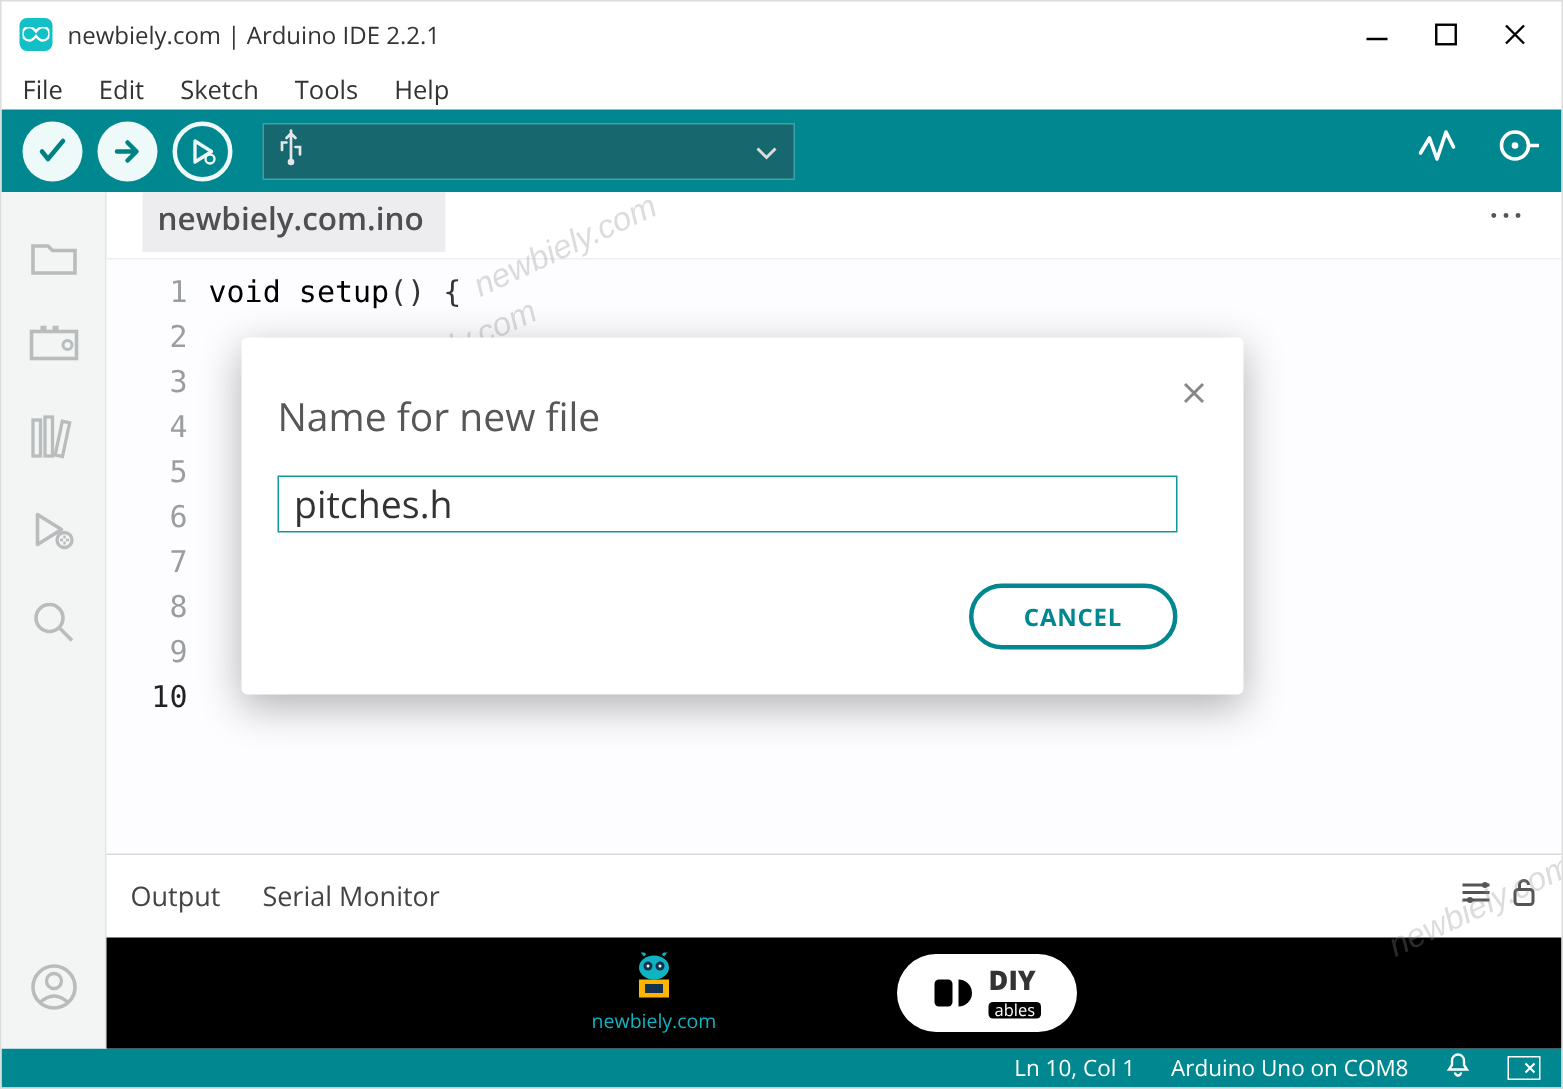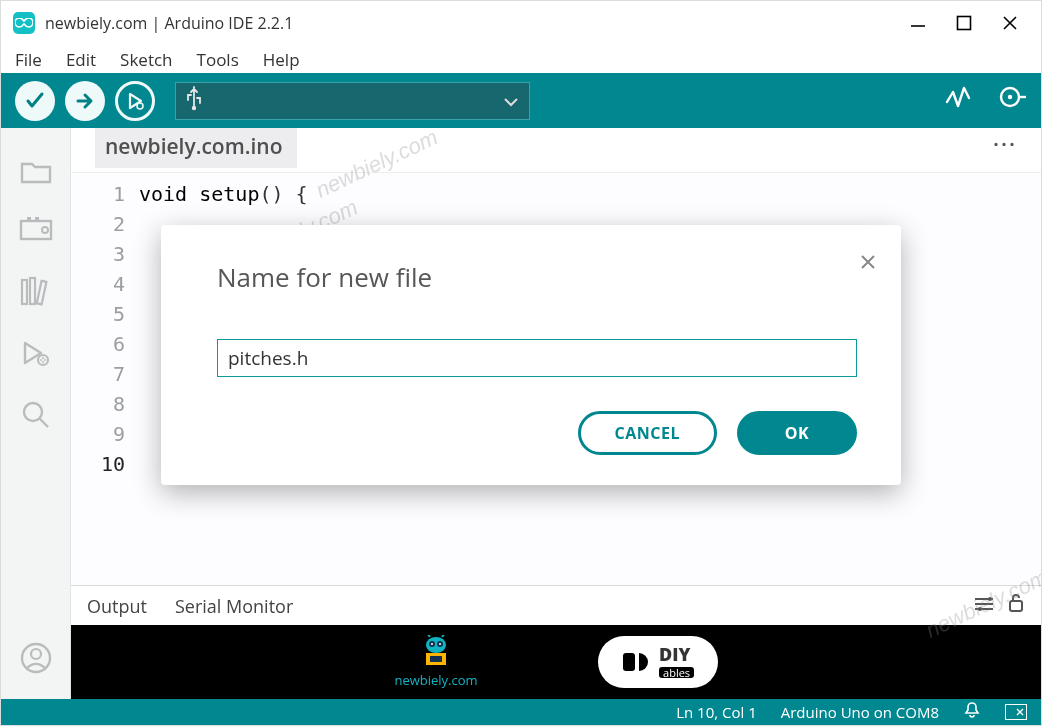--- a/index.html
+++ b/index.html
@@ -48,37 +48,37 @@
   .tabrow .tab{background:#ededef;padding:4px 14px 8px 10px;}
   .tabrow .more{margin-left:auto;font-size:22px;letter-spacing:2px;color:#555;cursor:pointer;}
   
   .editor{flex:1;display:flex;background:var(--editor-bg);border-top:1px solid #eceef0;overflow:hidden;}
   .gutter{width:68px;text-align:right;padding-right:14px;font-family:var(--code-font);font-size:20px;color:#9b9ea0;padding-top:6px;line-height:30px;}
   .gutter .curline{color:#222;}
   .code{flex:1;font-family:var(--code-font);font-size:20px;padding-top:6px;line-height:30px;}
   .kw{color:#000000;}
   .call{color:#000000;}
   
-  .bottom-tabs{height:40px;border-top:1px solid #d6dbdc;display:flex;align-items:center;padding:0 16px;gap:28px;color:#444;font-size:18px;}
+  .bottom-tabs{height:56px;border-top:1px solid #d6dbdc;display:flex;align-items:center;padding:0 16px;gap:28px;color:#444;font-size:18px;}
   .bottom-tabs .bt{cursor:pointer;}
   .bottom-tabs .bt.active{font-weight:500;}
   .bt-right{margin-left:auto;display:flex;gap:12px;align-items:center;}
   
   .output-strip{height:74px;background:#000;display:flex;align-items:center;justify-content:center;gap:120px;}
   .newbiely-logo{display:flex;flex-direction:column;align-items:center;color:#10b3c2;font-size:13px;gap:2px;}
   .diyables{width:120px;height:52px;background:#fff;border-radius:26px;display:flex;align-items:center;justify-content:center;gap:4px;}
   
   .statusbar{height:26px;background:var(--teal);color:#fff;display:flex;align-items:center;padding:11px 14px;font-size:15px;gap:24px;}
   .statusbar .sb-right{margin-left:auto;display:flex;align-items:center;gap:24px;}
   
   .modal-backdrop{position:absolute;inset:0;}
-  .modal{position:absolute;left:160px;top:224px;width:740px;background:#fff;border-radius:4px;box-shadow:0 8px 28px rgba(0,0,0,.3);padding:34px 44px 30px 56px;}
+  .modal{position:absolute;left:160px;top:224px;width:668px;background:#fff;border-radius:4px;box-shadow:0 8px 28px rgba(0,0,0,.3);padding:34px 44px 30px 24px;}
   .modal h3{margin:0;font-weight:400;font-size:26px;color:#575757;}
   .modal .close{position:absolute;top:28px;right:24px;cursor:pointer;}
-  .modal input[type=text]{width:100%;height:38px;margin-top:44px;border:1.5px solid #0f9a99;padding:0 10px;font-size:19px;font-family:inherit;outline:none;color:#333;}
+  .modal input[type=text]{width:100%;height:38px;margin-top:22px;border:1.5px solid #0f9a99;padding:0 10px;font-size:25px;font-family:inherit;outline:none;color:#333;}
   .modal-buttons{margin-top:34px;display:flex;justify-content:flex-end;gap:20px;}
   .btn{height:44px;padding:0 34px;border-radius:22px;font-weight:700;font-size:16px;letter-spacing:.5px;display:flex;align-items:center;justify-content:center;cursor:pointer;}
   .btn-cancel{background:#fff;color:var(--teal);border:3px solid var(--teal);}
   .btn-ok{background:var(--teal);color:#fff;border:3px solid var(--teal);min-width:120px;}
   
   .wm{position:absolute;transform:rotate(-25deg);color:rgba(140,140,140,.3);font-size:22px;font-style:italic;font-family:Arial,sans-serif;pointer-events:none;}
 </style>
 </head>
 <body>
 
@@ -315,16 +315,15 @@
   <div class="modal">
     <h3>Name for new file</h3>
     <span class="close">
       <svg width="18" height="18">
           <path d="M3 3 L15 15 M15 3 L3 15" stroke="#888" stroke-width="2"></path>
         </svg>
     </span>
     <input type="text" value="pitches.h" style="">
     <div class="modal-buttons">
       <div class="btn btn-cancel">CANCEL</div>
-      <div class="btn btn-ok">OK</div>
     </div>
   </div>
 </div>
 
 </body></html>

